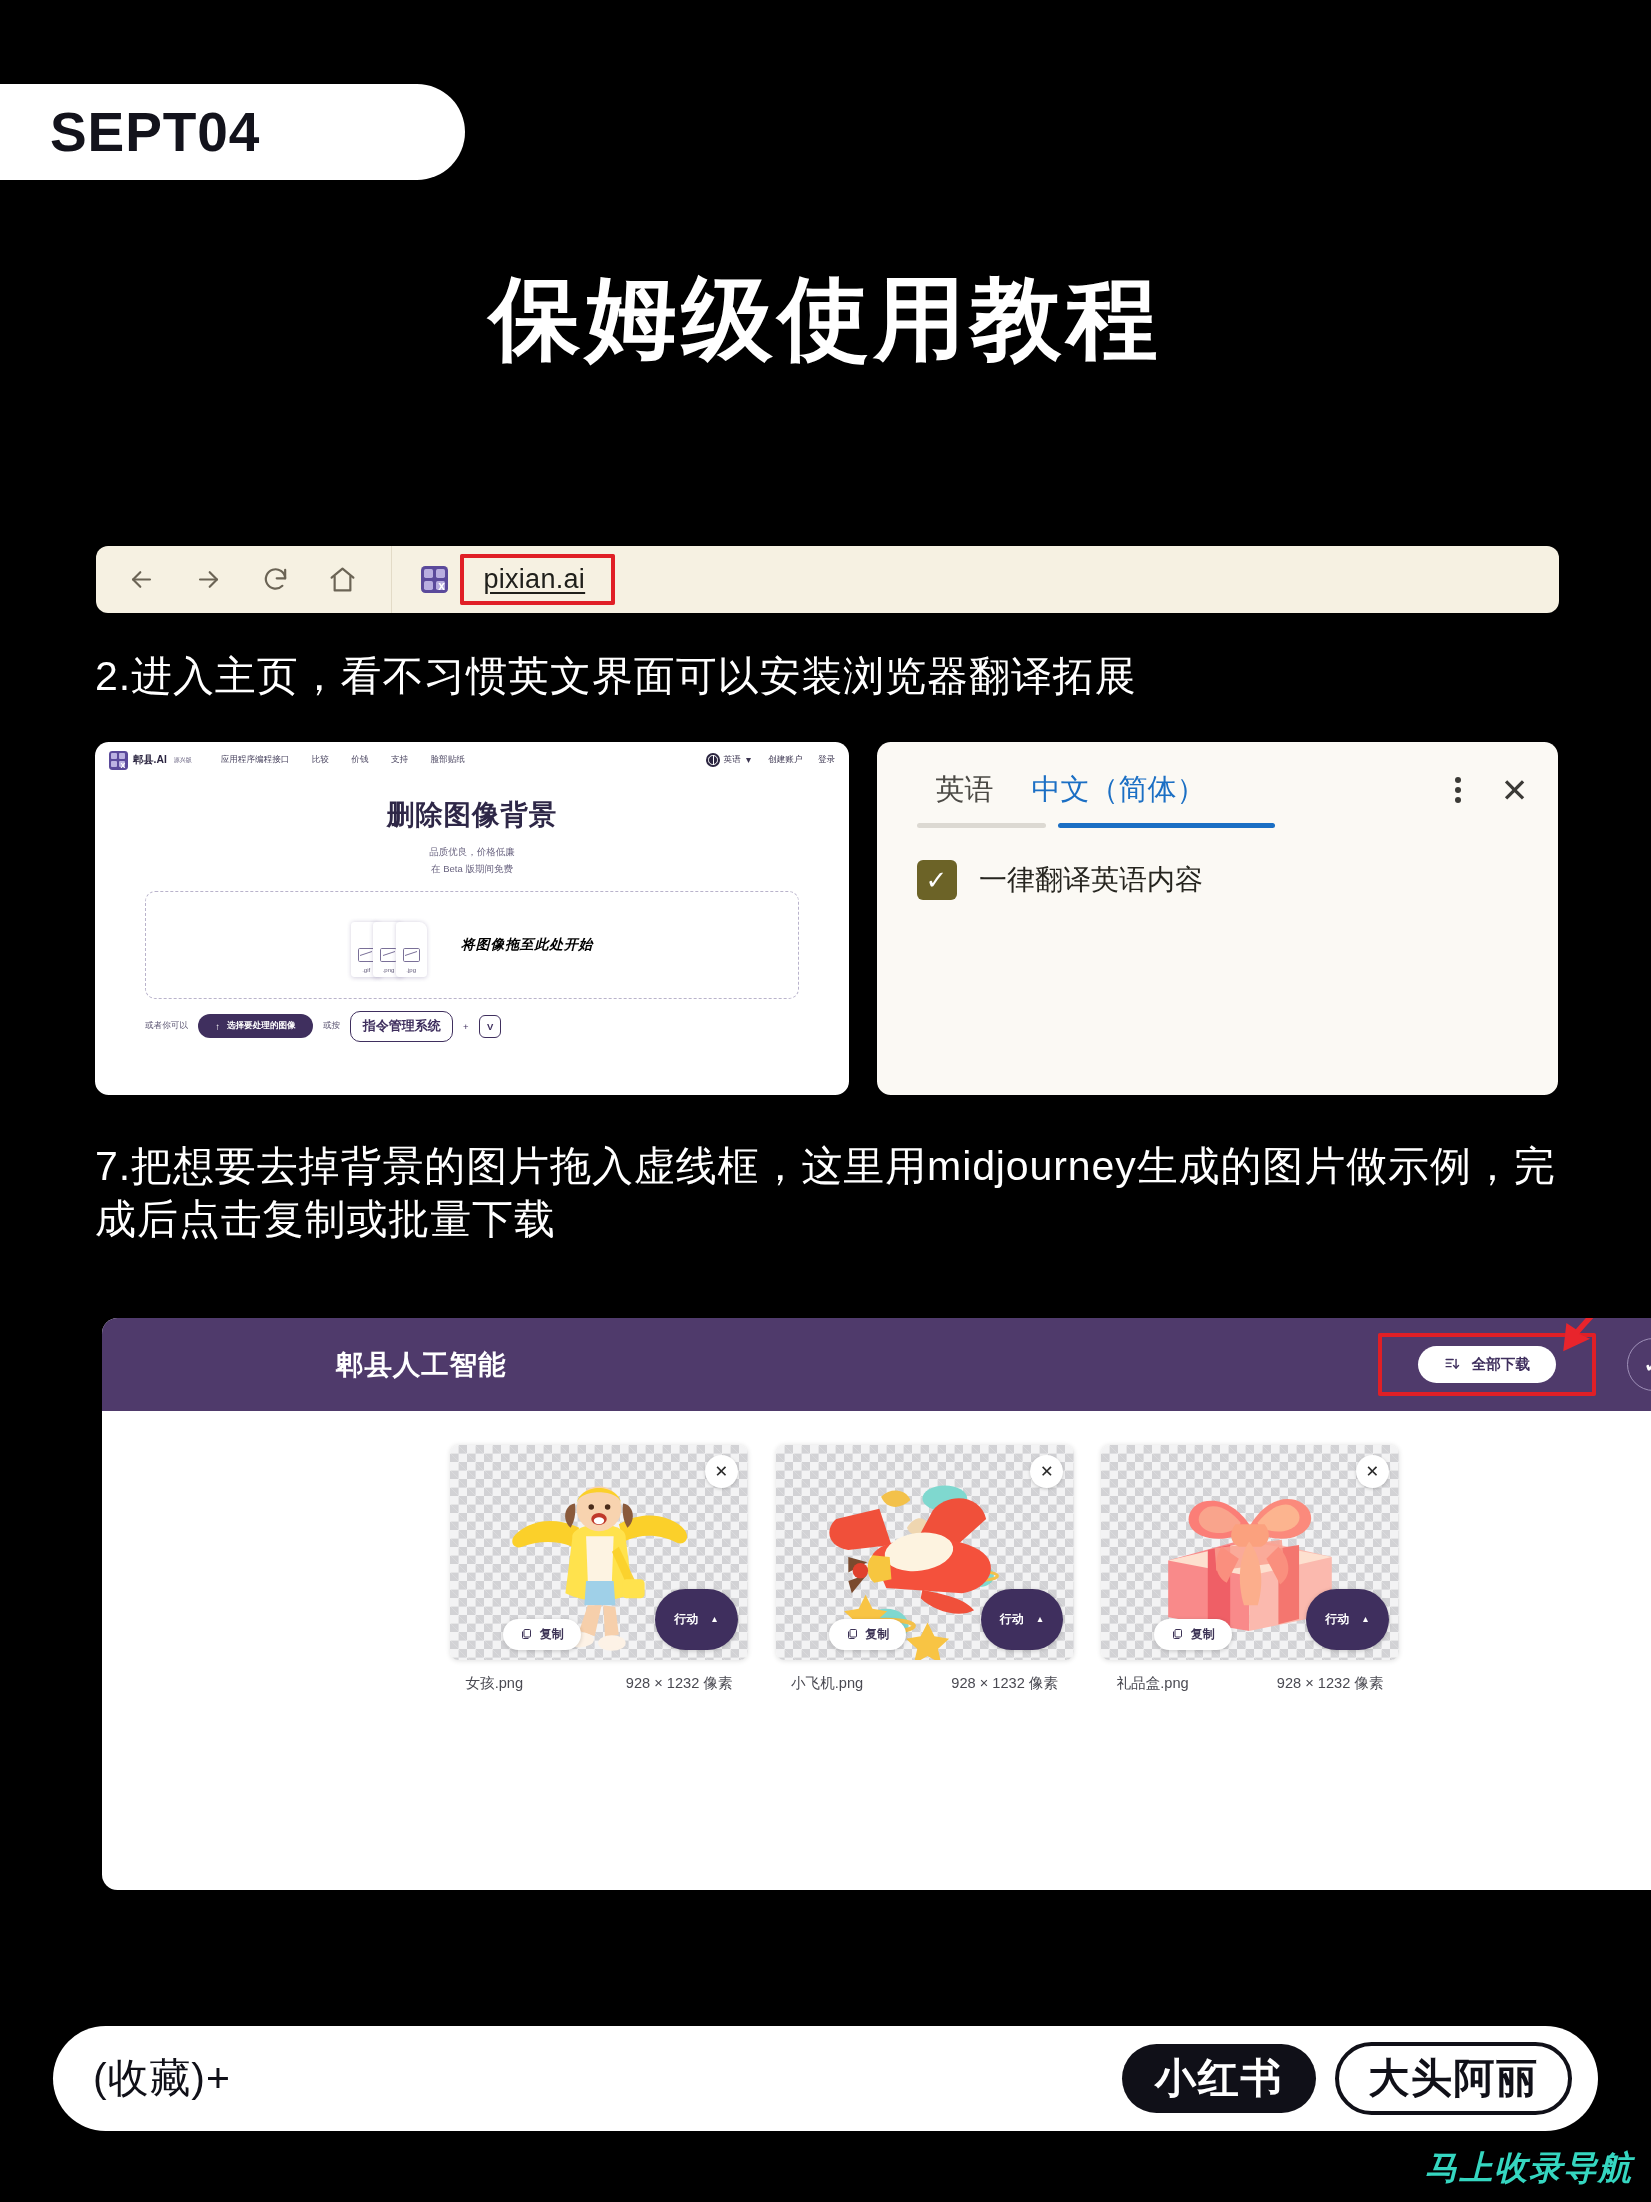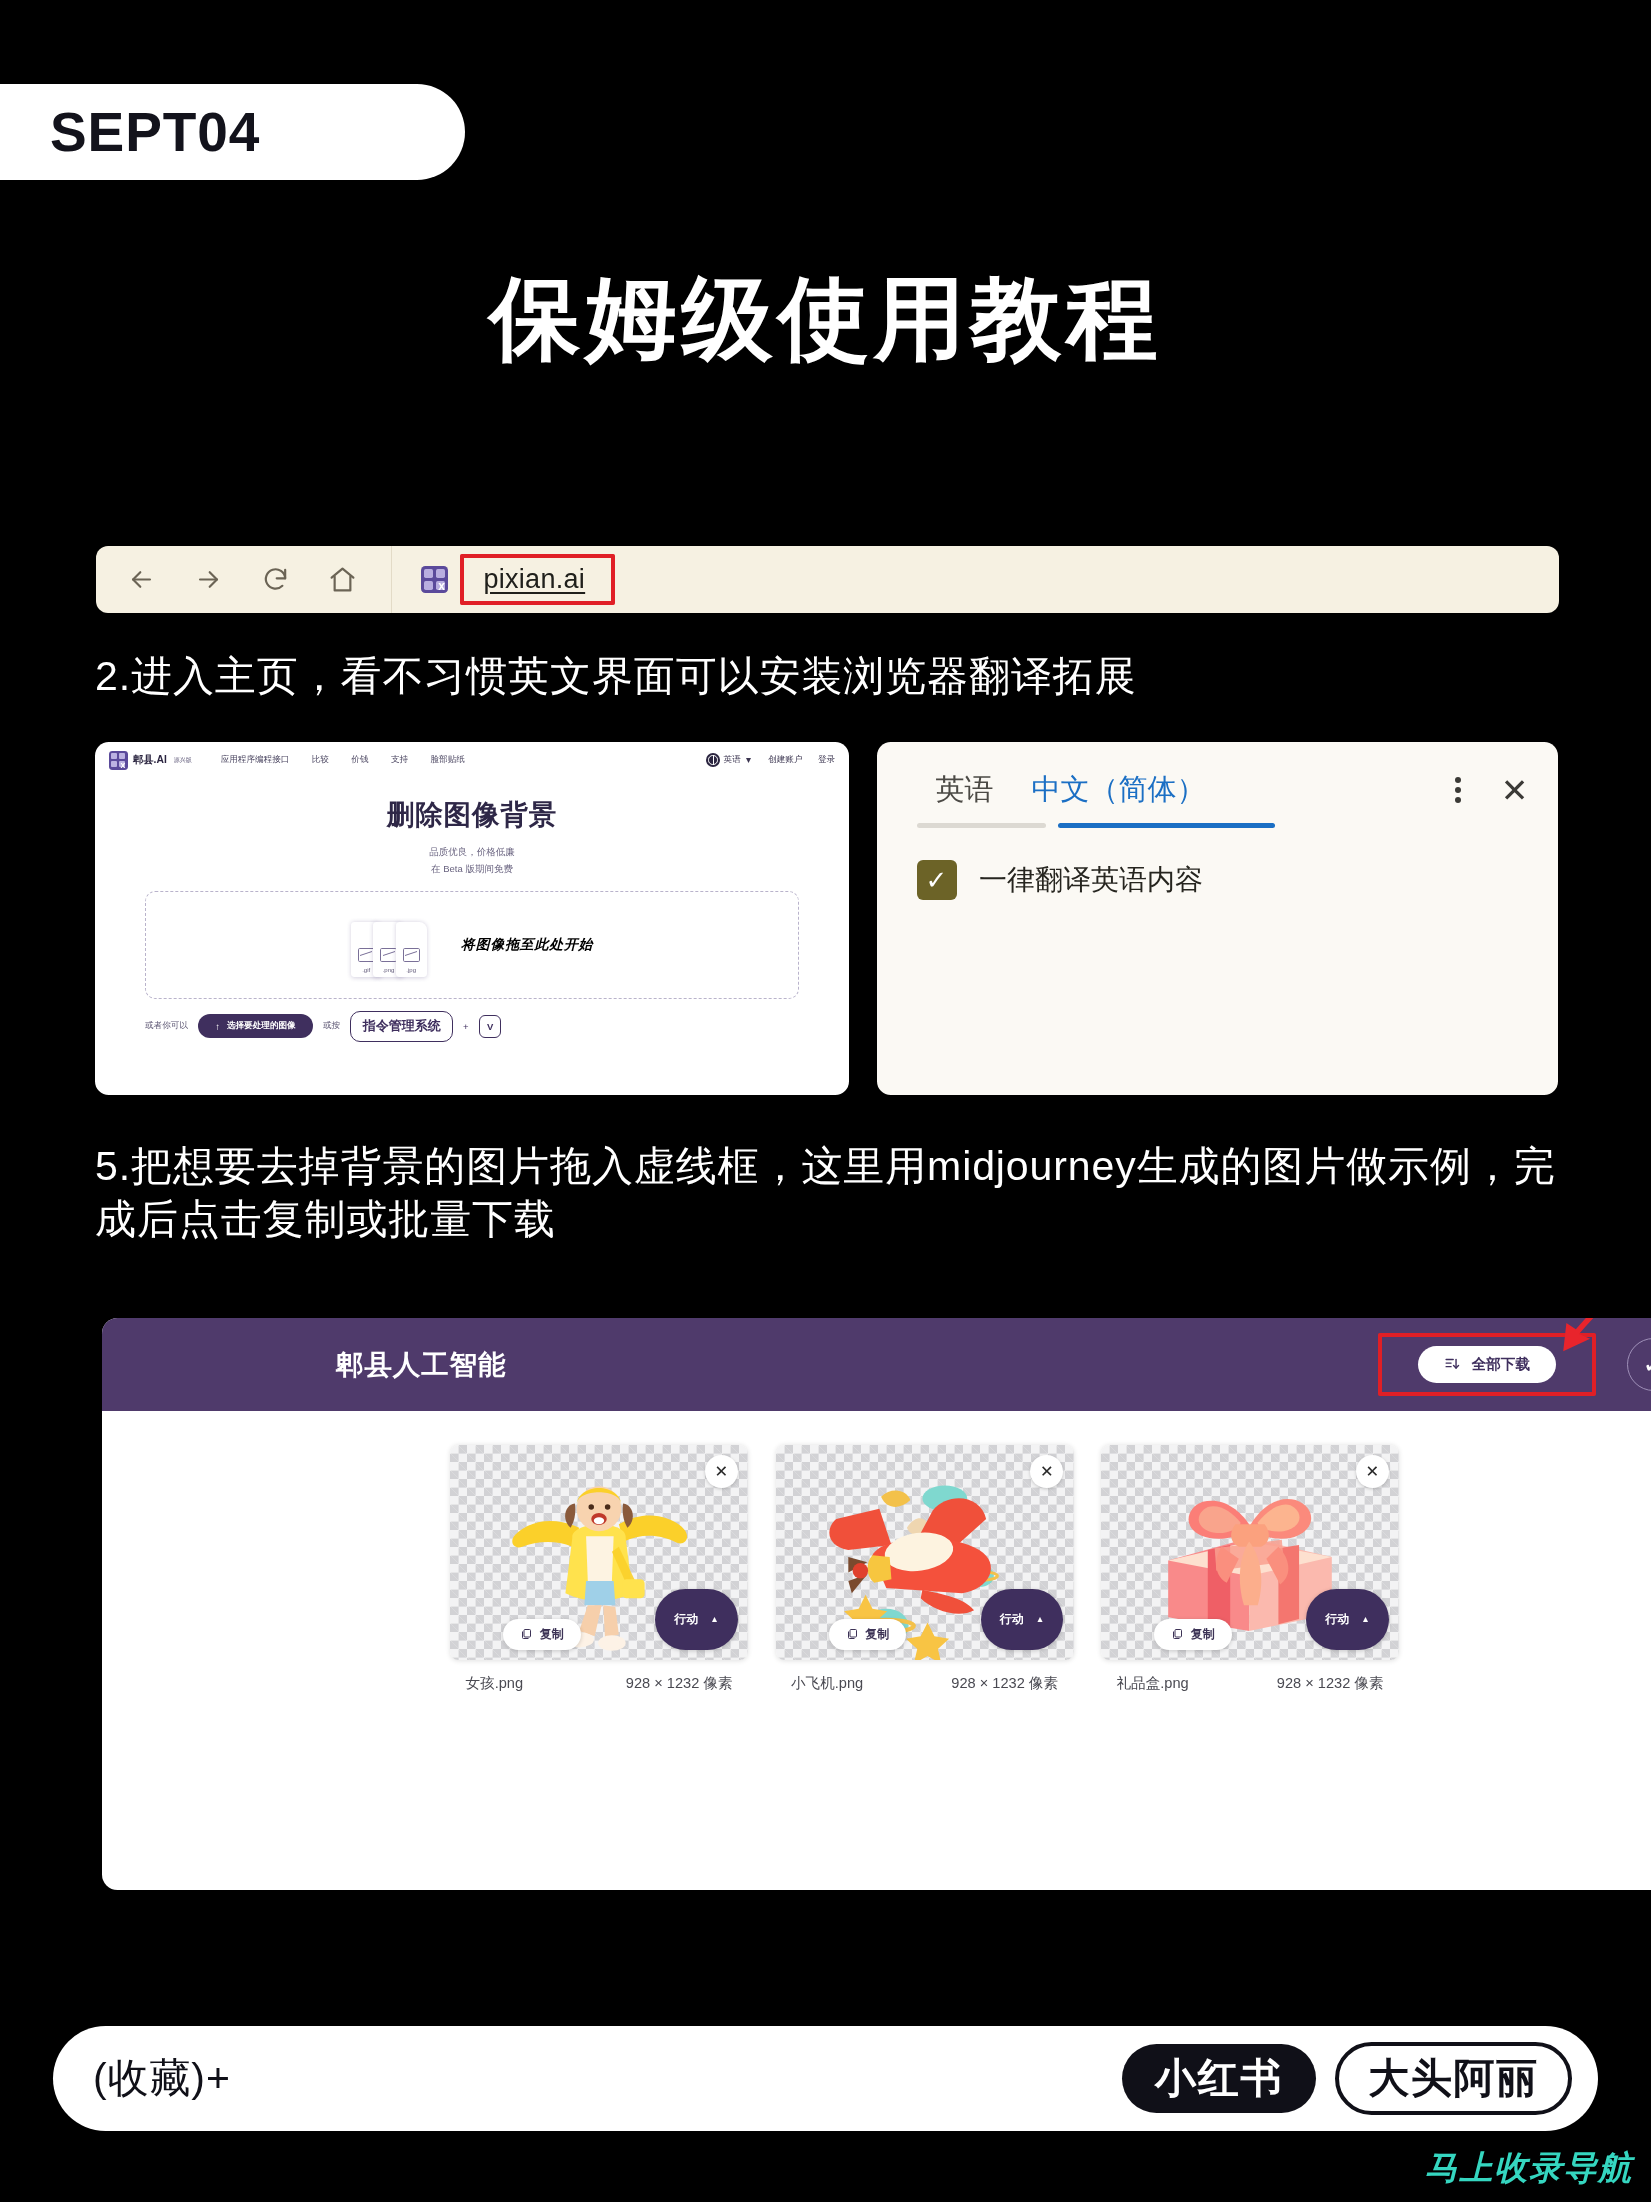--- a/index.html
+++ b/index.html
@@ -393,21 +393,21 @@
           <span class="gt-close">✕</span>
         </div>
       </div>
       <div class="gt-body">
         <span class="gt-check">✓</span>
         <span class="gt-check-label">一律翻译英语内容</span>
       </div>
     </div>
   </div>
 
-  <div class="step-text" id="step3">5.把想要去掉背景的图片拖入虚线框，这里用midjourney生成的图片做示例，完成后点击复制或批量下载</div>
+  <div class="step-text" id="step3">7.把想要去掉背景的图片拖入虚线框，这里用midjourney生成的图片做示例，完成后点击复制或批量下载</div>
 
   <div class="panel">
     <div class="panel-head">
       <div class="panel-title">郫县人工智能</div>
       <div class="panel-head-right">
         <span class="dl-wrap">
           <span class="redbox"></span>
           <span class="btn-dlall">
             <svg class="dl-ico" viewBox="0 0 24 24" fill="none" stroke="#3f2f5e" stroke-width="2" stroke-linecap="round">
                 <path d="M3 5h10M3 10h7M3 15h7"></path>

